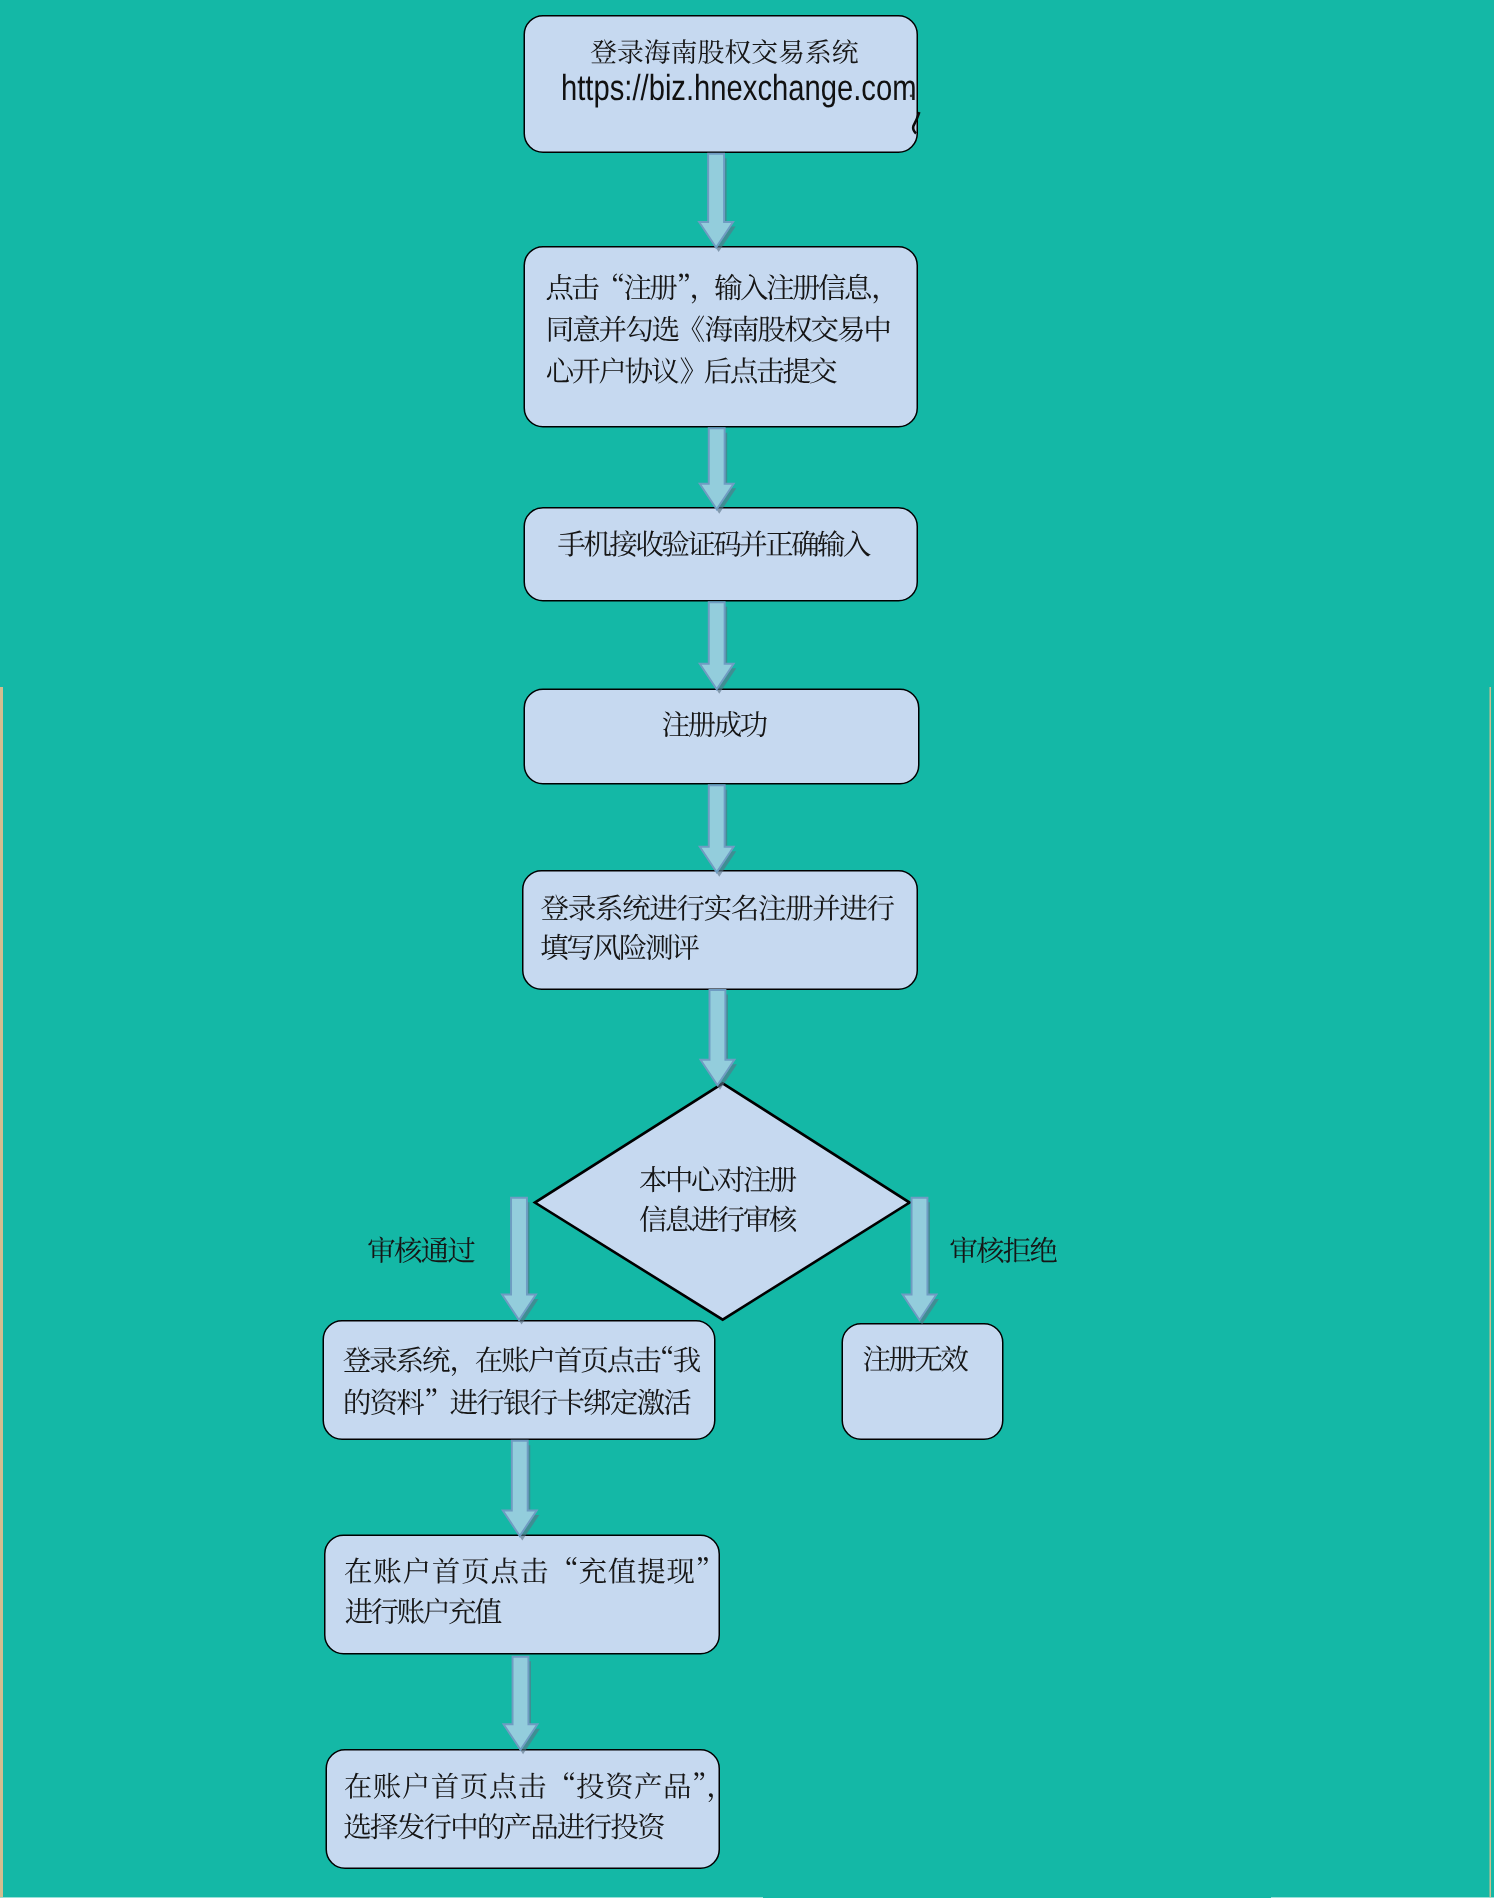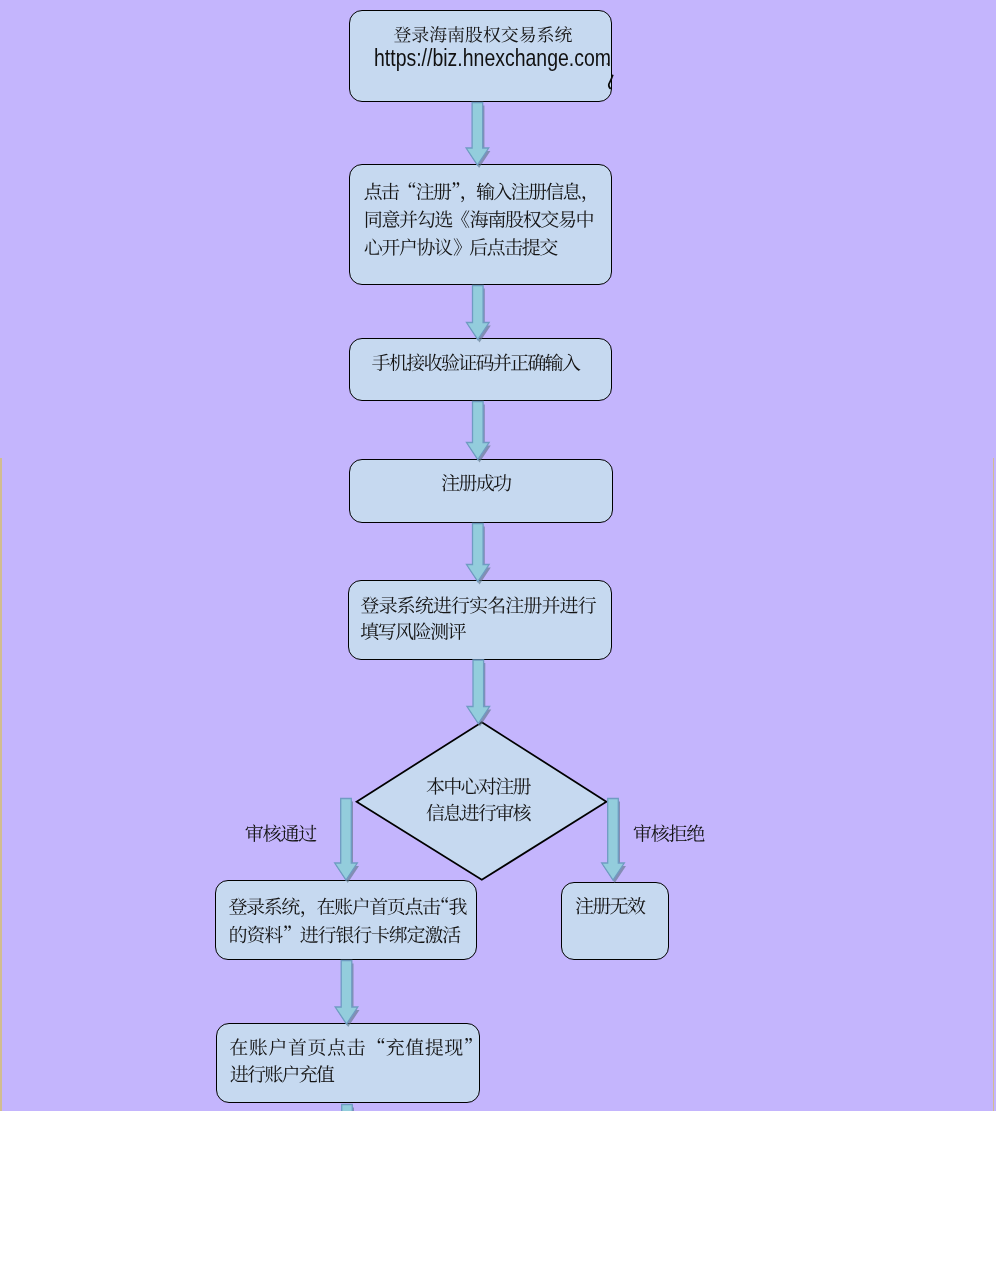--- a/index.html
+++ b/index.html
@@ -1,14 +1,14 @@
 <!DOCTYPE html>
 <html><head><meta charset="utf-8"><style>
 html,body{margin:0;padding:0;background:#fff}
-#page{position:relative;width:996px;height:1111px;background:#c4b5fd;overflow:hidden;
+#page{position:relative;width:996px;height:1265px;background:#14b8a6;overflow:hidden;
 font-family:"Liberation Sans",sans-serif}
 .bx{position:absolute;background:#c6d9f0;border:1.9px solid #000;border-radius:13px;box-sizing:border-box}
 .tan{position:absolute;background:#d2bd90}
 svg{position:absolute;left:0;top:0}
 </style></head><body>
 <div id="page">
 <div class="tan" style="left:0;top:458px;width:1.6px;height:807px"></div>
 <div class="tan" style="left:992.6px;top:458px;width:1.7px;height:807px"></div>
 <div class="bx" style="left:349px;top:10px;width:263px;height:92px"></div>
 <div class="bx" style="left:349px;top:164px;width:263px;height:121px"></div>

